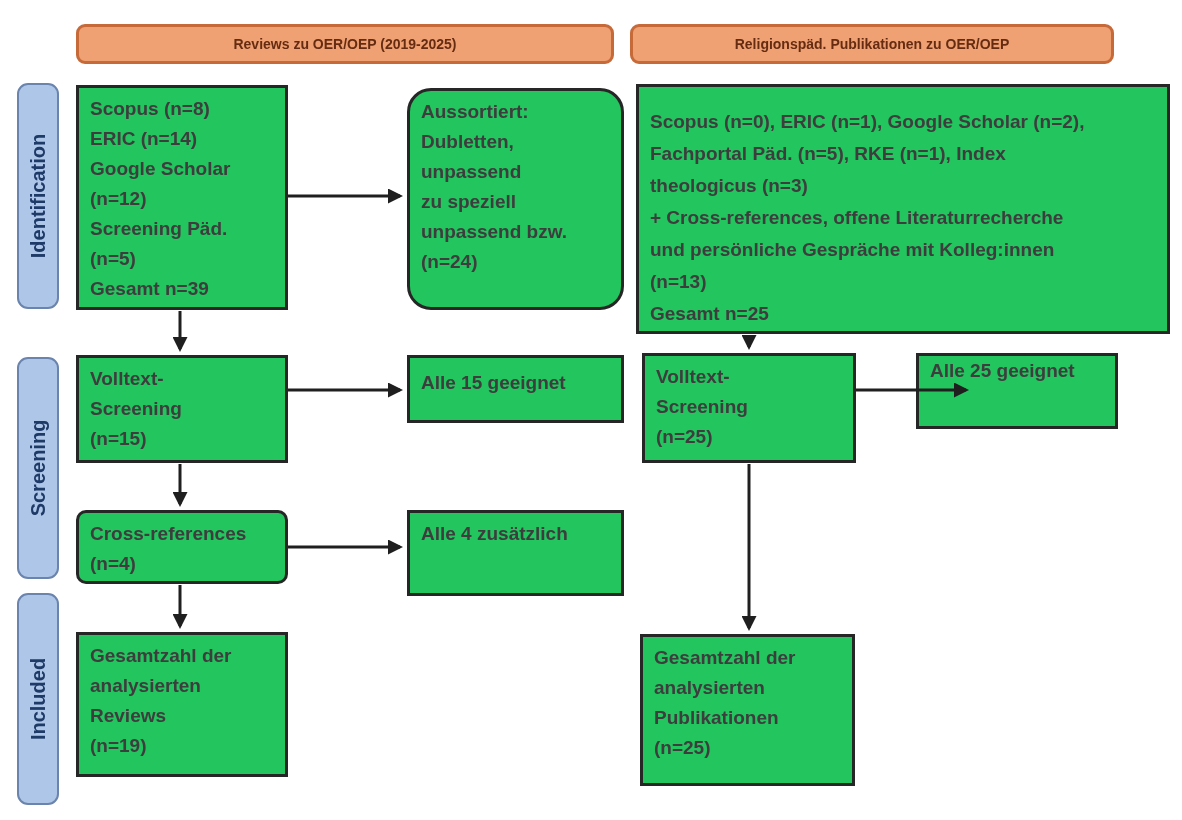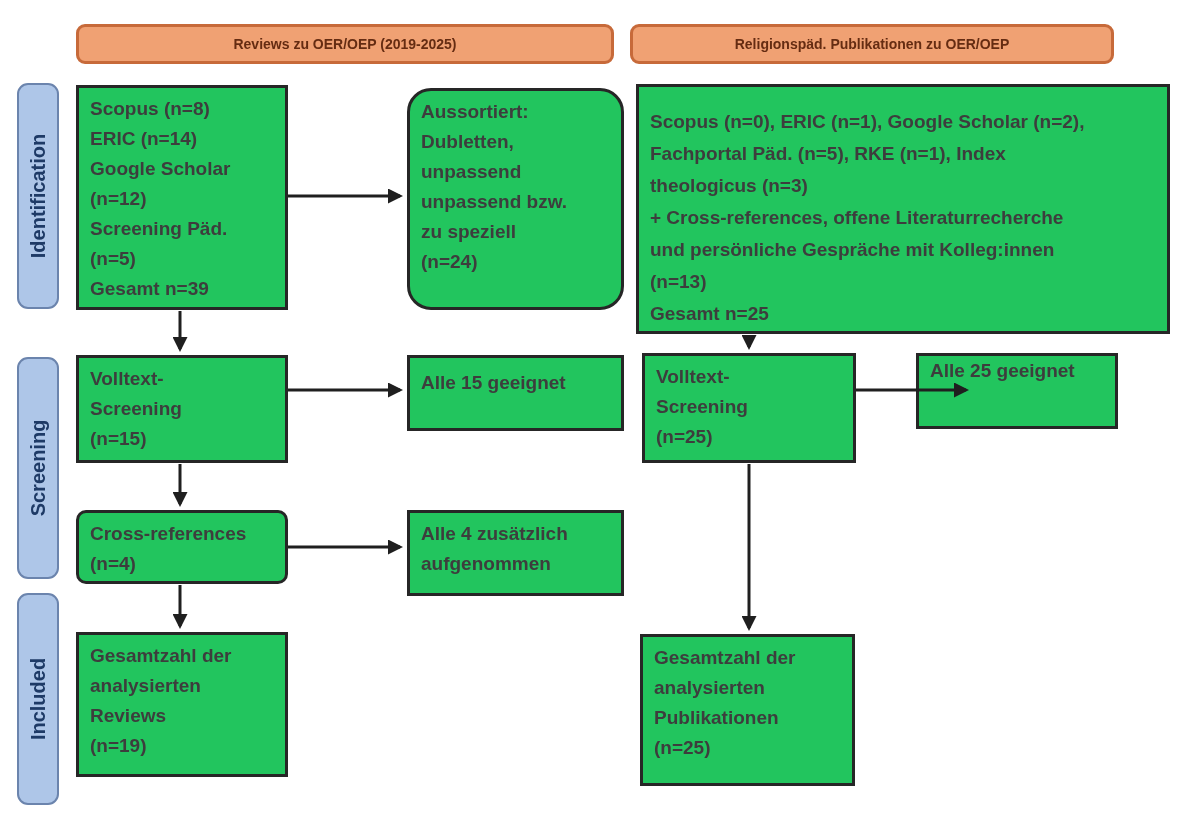--- a/index.html
+++ b/index.html
@@ -59,58 +59,57 @@
       <div class="line">Google Scholar</div>
       <div class="line">(n=12)</div>
       <div class="line">Screening Päd.</div>
       <div class="line">(n=5)</div>
       <div class="line">Gesamt n=39</div>
     </div>
   <div class="box" style="left:407px;top:88px;width:217px;height:222px;border-radius:24px;">
       <div class="line">Aussortiert:</div>
       <div class="line">Dubletten,</div>
       <div class="line">unpassend</div>
+      <div class="line">zu speziell</div>
       <div class="line">unpassend bzw.</div>
-      <div class="line">zu speziell</div>
       <div class="line">(n=24)</div>
     </div>
   <div class="box wide" style="left:636px;top:84px;width:534px;height:250px;">
       <div class="line">Scopus (n=0), ERIC (n=1), Google Scholar (n=2),</div>
       <div class="line">Fachportal Päd. (n=5), RKE (n=1), Index</div>
       <div class="line">theologicus (n=3)</div>
       <div class="line">+ Cross-references, offene Literaturrecherche</div>
       <div class="line">und persönliche Gespräche mit Kolleg:innen</div>
       <div class="line">(n=13)</div>
       <div class="line">Gesamt n=25</div>
     </div>
 
   <div class="box" style="left:76px;top:355px;width:212px;height:108px;">
       <div class="line">Volltext-</div>
       <div class="line">Screening</div>
       <div class="line">(n=15)</div>
     </div>
-  <div class="box" style="left:407px;top:355px;width:217px;height:76px;padding-top:10px;">
+  <div class="box" style="left:407px;top:355px;width:217px;height:68px;padding-top:10px;">
       <div class="line">Alle 15 geeignet</div>
     </div>
   <div class="box" style="left:642px;top:353px;width:214px;height:110px;">
       <div class="line">Volltext-</div>
       <div class="line">Screening</div>
       <div class="line">(n=25)</div>
     </div>
   <div class="box" style="left:916px;top:353px;width:202px;height:76px;padding-top:0;">
       <div class="line">Alle 25 geeignet</div>
     </div>
 
   <div class="box" style="left:76px;top:510px;width:212px;height:74px;border-radius:10px;">
       <div class="line">Cross-references</div>
       <div class="line">(n=4)</div>
     </div>
   <div class="box" style="left:407px;top:510px;width:217px;height:86px;">
       <div class="line">Alle 4 zusätzlich</div>
-      <div class="line">aufgenommen</div>
     </div>
 
   <div class="box" style="left:76px;top:632px;width:212px;height:145px;">
       <div class="line">Gesamtzahl der</div>
       <div class="line">analysierten</div>
       <div class="line">Reviews</div>
       <div class="line">(n=19)</div>
     </div>
   <div class="box" style="left:640px;top:634px;width:215px;height:152px;">
       <div class="line">Gesamtzahl der</div>

